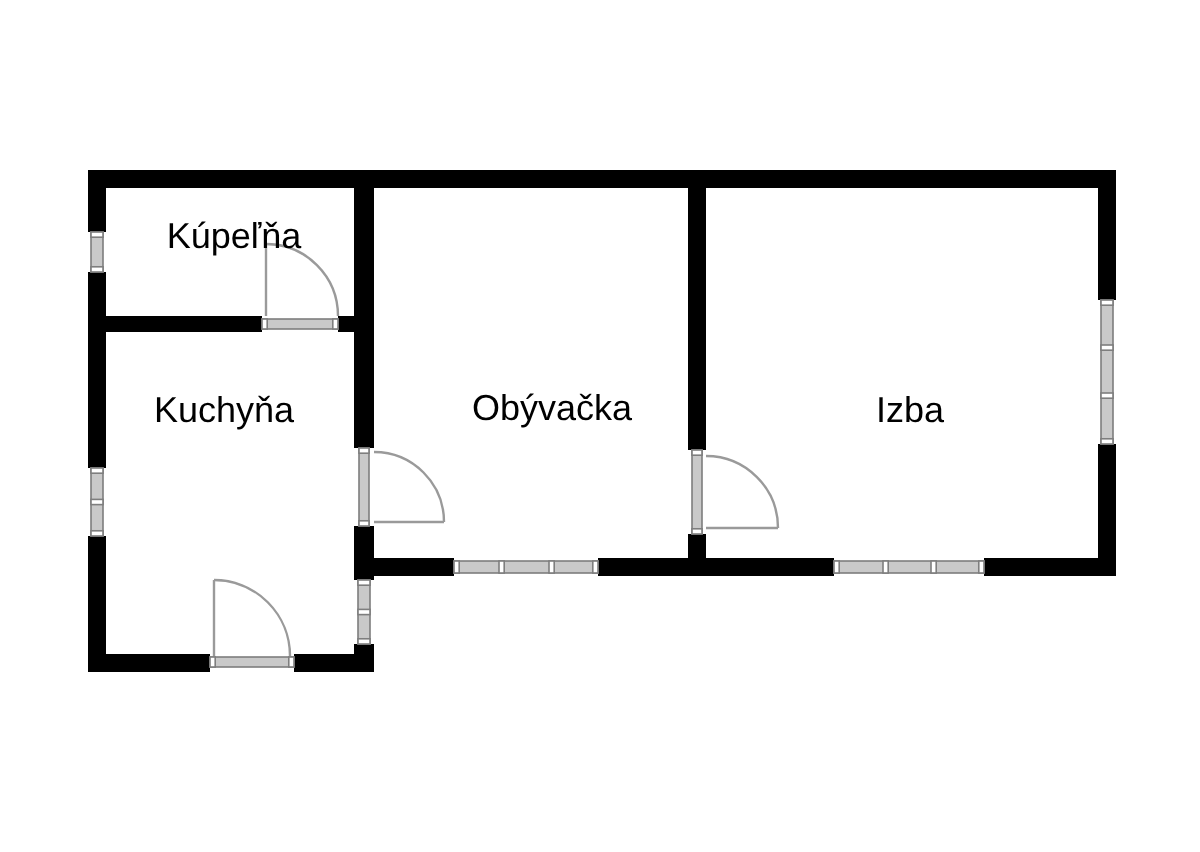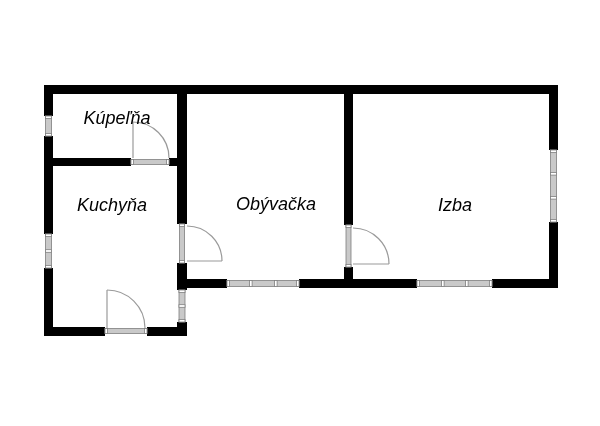--- a/index.html
+++ b/index.html
@@ -2,21 +2,20 @@
 <html style="--bg: #ffffff; --wall: #000000; --window-fill: #c9c9c9; --window-stroke: #7e7e7e; --door: #9a9a9a;"><head>
 <meta charset="utf-8">
 <style>
   html,body{margin:0;padding:0;background:#fff;}
   .canvas{
     position:relative;
     width:600px;height:426px;
     background:var(--bg,#ffffff);
     overflow:hidden;
     font-family:"Liberation Sans", sans-serif;
-    font-style:italic;
   }
   svg{display:block;}
   .wall{fill:var(--wall,#000000);}
   .win-base{fill:var(--window-fill,#c9c9c9);stroke:var(--window-stroke,#7e7e7e);stroke-width:0.8;}
   .win-cap{fill:#ffffff;stroke:var(--window-stroke,#7e7e7e);stroke-width:0.8;}
   .door-line{stroke:var(--door,#9a9a9a);stroke-width:1.2;fill:none;}
   .room-label{font-family:"Liberation Sans",sans-serif;font-size:18px;fill:#000;text-anchor:middle;}
 </style>
 </head>
 <body>

